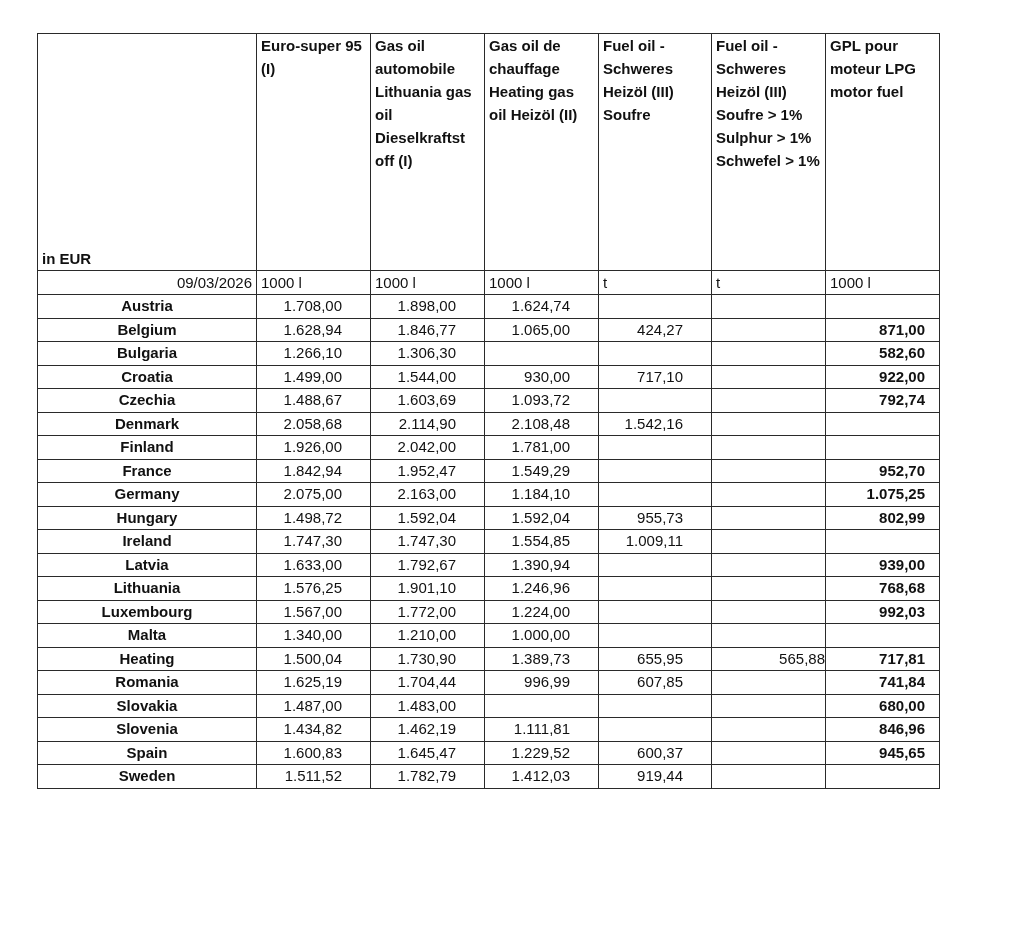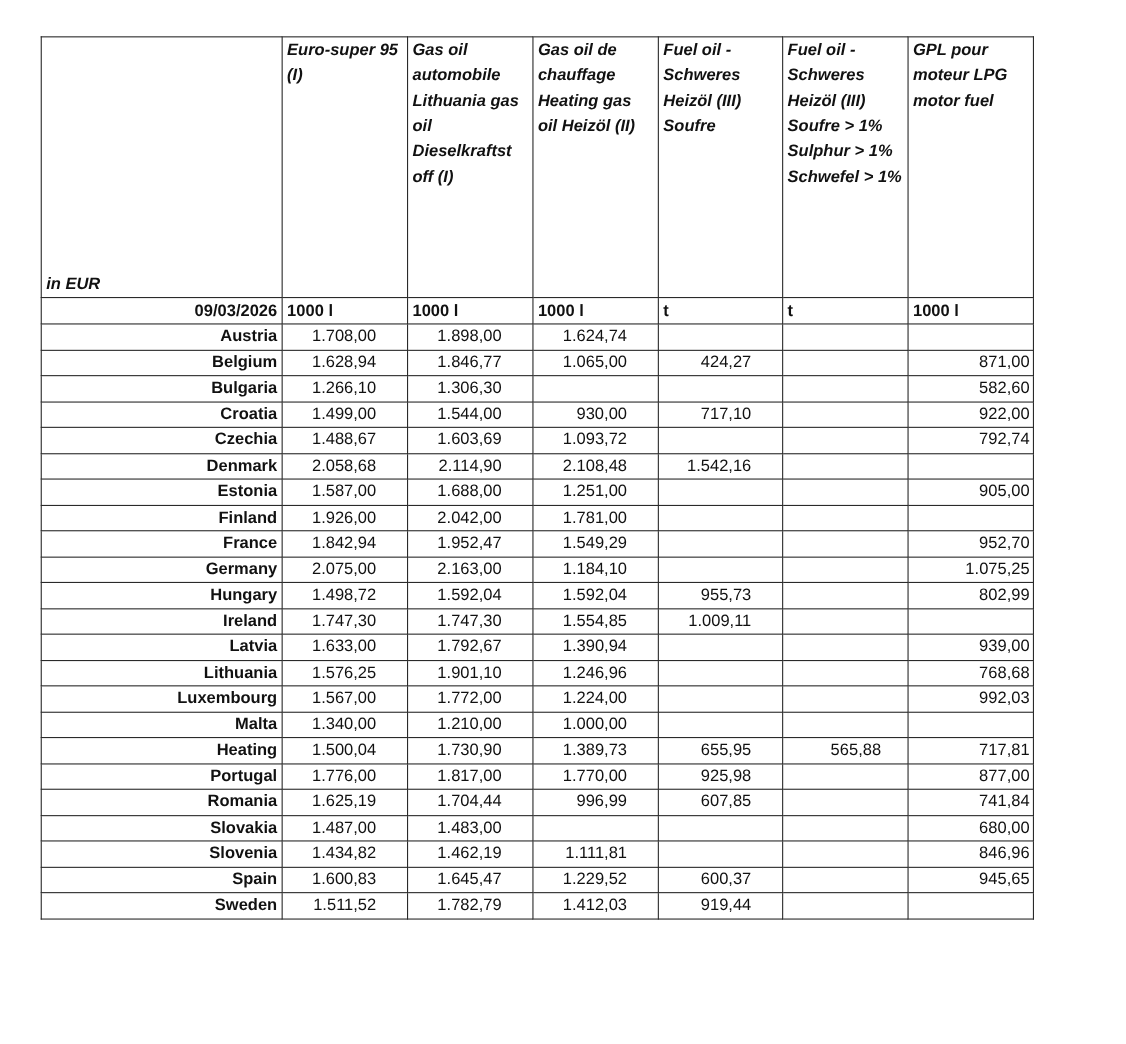--- a/index.html
+++ b/index.html
@@ -40,49 +40,48 @@
     overflow: hidden;
     white-space: nowrap;
   }
   tr.head-row th {
     height: 236px;
     font-weight: bold;
     text-align: left;
     white-space: normal;
     line-height: 23px;
     padding-top: 0;
-    font-style: italic;
   }
   tr.head-row th.corner {
     vertical-align: bottom;
   }
   tr.unit-row td {
     height: 23px;
-    font-weight: bold;
+    font-weight: normal;
   }
   tr.unit-row td.date {
     text-align: right;
   }
   tr.data-row td {
     height: 22.5px;
     line-height: 22px;
   }
   tr.data-row td.country {
     font-weight: bold;
-    text-align: right;
+    text-align: center;
   }
   tr.data-row td.num {
     text-align: right;
     padding-right: 28px;
   }
   tr.data-row td.num.last {
     padding-right: 14px;
   }
-  tr.data-row td.num.c4 { padding-right: 24px; }
-  tr.data-row td.num.c5 { padding-right: 3px; }
+  tr.data-row td.num.c4 { padding-right: 0; }
+  tr.data-row td.num.c5 { padding-right: 14px; font-weight: bold; }
 </style>
 </head>
 <body>
 
 <table class="prices">
   <colgroup>
     <col class="c0">
       <col class="c1">
       <col class="c2">
       <col class="c3">
@@ -159,29 +158,20 @@
       <tr class="data-row">
         <td class="country">Denmark</td>
         <td class="num c0">2.058,68</td>
         <td class="num c1">2.114,90</td>
         <td class="num c2">2.108,48</td>
         <td class="num c3">1.542,16</td>
         <td class="num c4"></td>
         <td class="num c5 last"></td>
       </tr>
       <tr class="data-row">
-        <td class="country">Estonia</td>
-        <td class="num c0">1.587,00</td>
-        <td class="num c1">1.688,00</td>
-        <td class="num c2">1.251,00</td>
-        <td class="num c3"></td>
-        <td class="num c4"></td>
-        <td class="num c5 last">905,00</td>
-      </tr>
-      <tr class="data-row">
         <td class="country">Finland</td>
         <td class="num c0">1.926,00</td>
         <td class="num c1">2.042,00</td>
         <td class="num c2">1.781,00</td>
         <td class="num c3"></td>
         <td class="num c4"></td>
         <td class="num c5 last"></td>
       </tr>
       <tr class="data-row">
         <td class="country">France</td>
@@ -258,29 +248,20 @@
       <tr class="data-row">
         <td class="country">Heating</td>
         <td class="num c0">1.500,04</td>
         <td class="num c1">1.730,90</td>
         <td class="num c2">1.389,73</td>
         <td class="num c3">655,95</td>
         <td class="num c4">565,88</td>
         <td class="num c5 last">717,81</td>
       </tr>
       <tr class="data-row">
-        <td class="country">Portugal</td>
-        <td class="num c0">1.776,00</td>
-        <td class="num c1">1.817,00</td>
-        <td class="num c2">1.770,00</td>
-        <td class="num c3">925,98</td>
-        <td class="num c4"></td>
-        <td class="num c5 last">877,00</td>
-      </tr>
-      <tr class="data-row">
         <td class="country">Romania</td>
         <td class="num c0">1.625,19</td>
         <td class="num c1">1.704,44</td>
         <td class="num c2">996,99</td>
         <td class="num c3">607,85</td>
         <td class="num c4"></td>
         <td class="num c5 last">741,84</td>
       </tr>
       <tr class="data-row">
         <td class="country">Slovakia</td>

